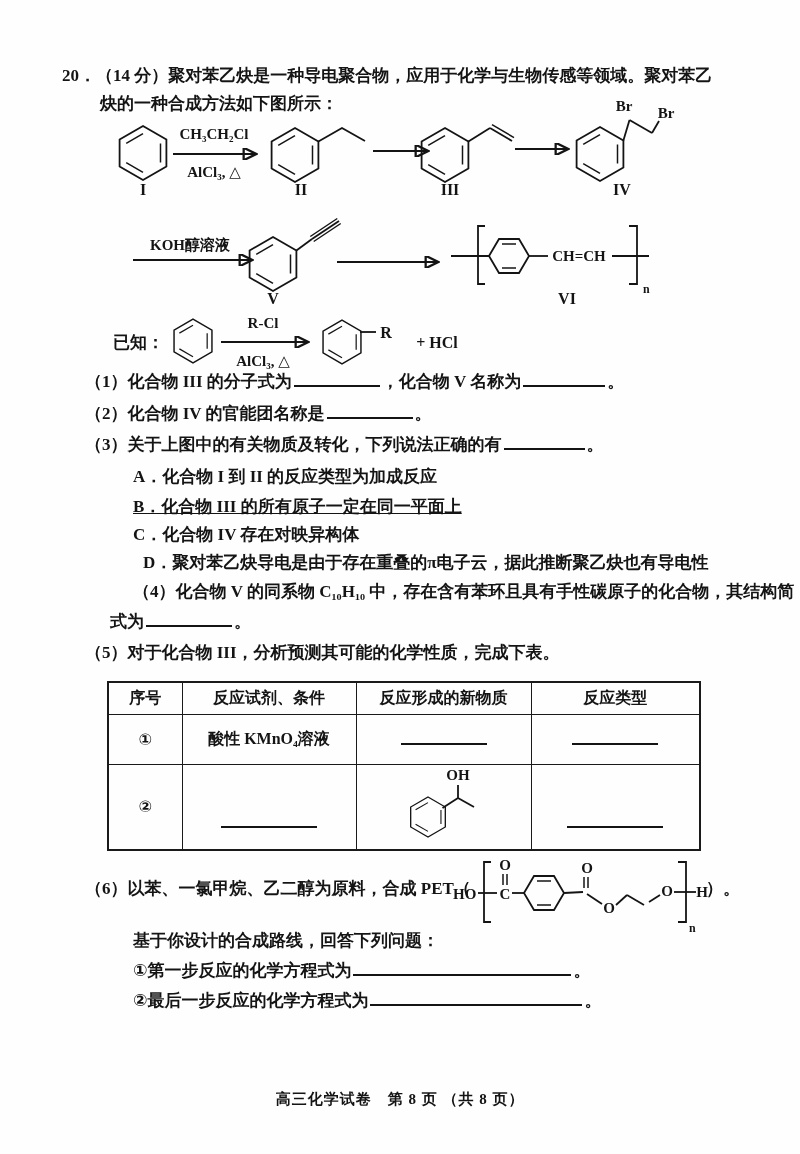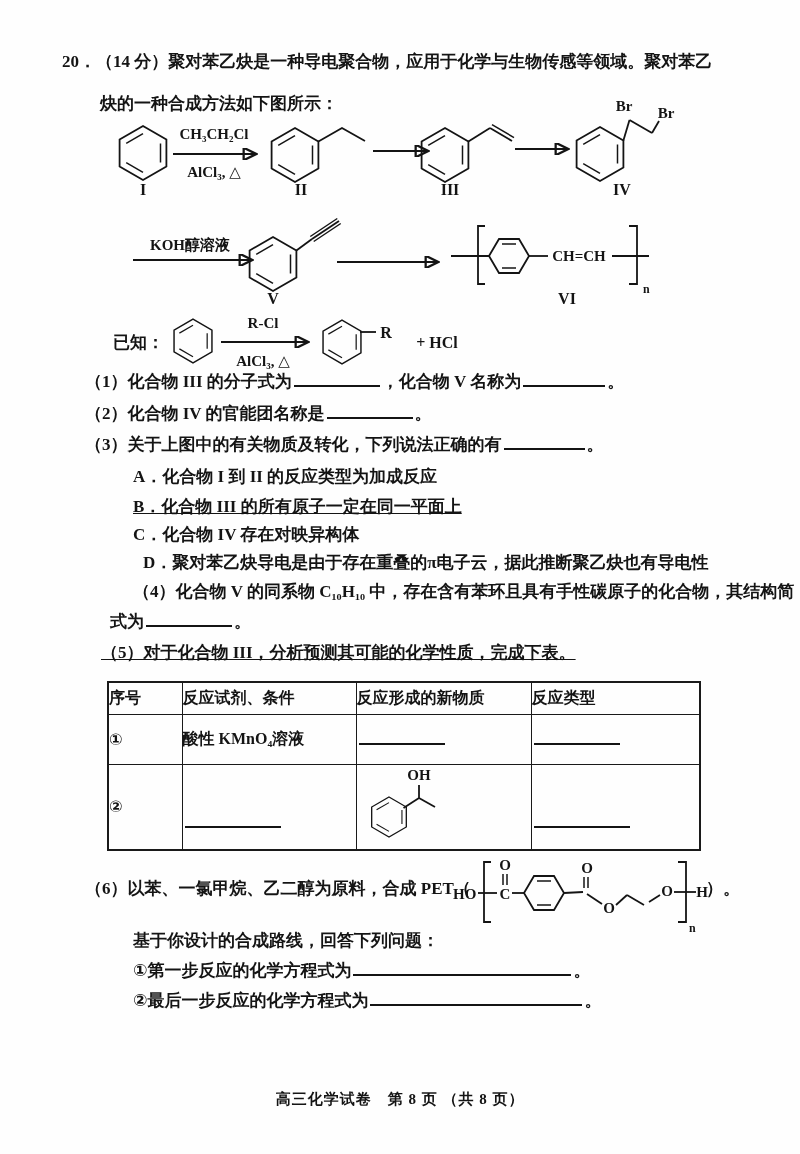--- a/index.html
+++ b/index.html
@@ -12,21 +12,21 @@
   
   svg line, svg polyline, svg polygon, svg path{stroke:#141414;stroke-width:1.8;fill:none;}
   svg .thin{stroke-width:1.5;}
   svg text{fill:#141414;stroke:none;font-family:"Liberation Serif","DejaVu Sans",serif;font-weight:bold;}
   svg .f15{font-size:15px;}
   svg .f16{font-size:16px;}
   svg .f17{font-size:17px;}
   svg .f12{font-size:12px;}
   
   table.qtable{border-collapse:collapse;table-layout:fixed;width:592px;}
-  table.qtable td{border:1.5px solid #1a1a1a;text-align:left;vertical-align:middle;
+  table.qtable td{border:1.5px solid #1a1a1a;text-align:center;vertical-align:middle;
                   font-size:16px;padding:0;}
   table.qtable{border:2px solid #1a1a1a;}
   .footer{font-size:15px;letter-spacing:1px;}
 </style>
 </head>
 <body>
 
 <div id="page">
 
   <svg width="0" height="0" style="position:absolute" aria-hidden="true">
@@ -41,21 +41,21 @@
         <line class="thin" x1="-16.8" y1="-9.7" x2="0" y2="-19.4"></line>
       </g>
       <g id="benzH">
         <polygon points="-20,0 -10,-17 10,-17 20,0 10,17 -10,17"></polygon>
         <line class="thin" x1="-7" y1="-12" x2="7" y2="-12"></line>
         <line class="thin" x1="-7" y1="12" x2="7" y2="12"></line>
       </g>
     </defs>
   </svg>
 
-  <div class="abs t17" style="left:62px;top:51px;"><span>20．</span><span>（14 分）聚对苯乙炔是一种导电聚合物，应用于化学与生物传感等领域。聚对苯乙</span></div>
+  <div class="abs t17" style="left:62px;top:65px;"><span>20．</span><span>（14 分）聚对苯乙炔是一种导电聚合物，应用于化学与生物传感等领域。聚对苯乙</span></div>
   <div class="abs t17" style="left:100px;top:81px;margin-top:12px;">炔的一种合成方法如下图所示：</div>
 
   <svg class="abs" style="left:105px;top:97px;" width="600" height="102" viewBox="0 0 600 102">
     <use href="#benzV" x="38" y="56"></use>
     <text class="f16" x="38" y="98" text-anchor="middle">I</text>
 
     <line x1="68" y1="57" x2="150" y2="57" marker-end="url(#arr)"></line>
     <text class="f15" x="109" y="42" text-anchor="middle">CH₃CH₂Cl</text>
     <text class="f15" x="109" y="80" text-anchor="middle">AlCl₃, △</text>
 
@@ -125,21 +125,21 @@
   <div class="abs t17" style="left:85px;top:434px;"><span>（3）关于上图中的有关物质及转化，下列说法正确的有</span><span class="blank" style="width:81px;"></span><span>。</span></div>
 
   <div class="abs t17" style="left:133px;top:466px;">A．化合物 I 到 II 的反应类型为加成反应</div>
   <div class="abs t17" style="left:133px;top:496px;text-decoration:underline;">B．化合物 III 的所有原子一定在同一平面上</div>
   <div class="abs t17" style="left:133px;top:524px;">C．化合物 IV 存在对映异构体</div>
   <div class="abs t17" style="left:143px;top:552px;">D．聚对苯乙炔导电是由于存在重叠的π电子云，据此推断聚乙炔也有导电性</div>
 
   <div class="abs t17" style="left:85px;top:581px;margin-left:48px;">（4）化合物 V 的同系物 C₁₀H₁₀ 中，存在含有苯环且具有手性碳原子的化合物，其结构简</div>
   <div class="abs t17" style="left:110px;top:611px;"><span>式为</span><span class="blank" style="width:86px;"></span><span>。</span></div>
 
-  <div class="abs t17" style="left:101px;top:642px;text-decoration:underline;">（5）对于化合物 III，分析预测其可能的化学性质，完成下表。</div>
+  <div class="abs t17" style="left:85px;top:642px;">（5）对于化合物 III，分析预测其可能的化学性质，完成下表。</div>
 
   <div class="abs" style="left:107px;top:681px;">
     <table class="qtable">
       <colgroup>
           <col style="width:74px">
           <col style="width:174px">
           <col style="width:175px">
           <col style="width:169px">
         </colgroup>
       <tbody>

